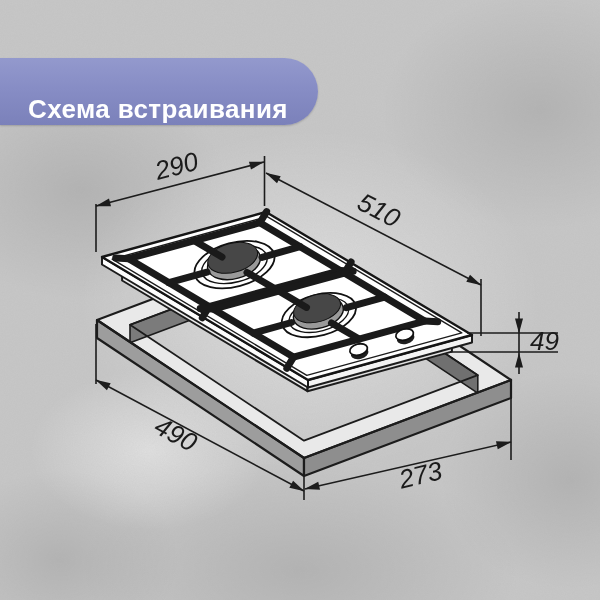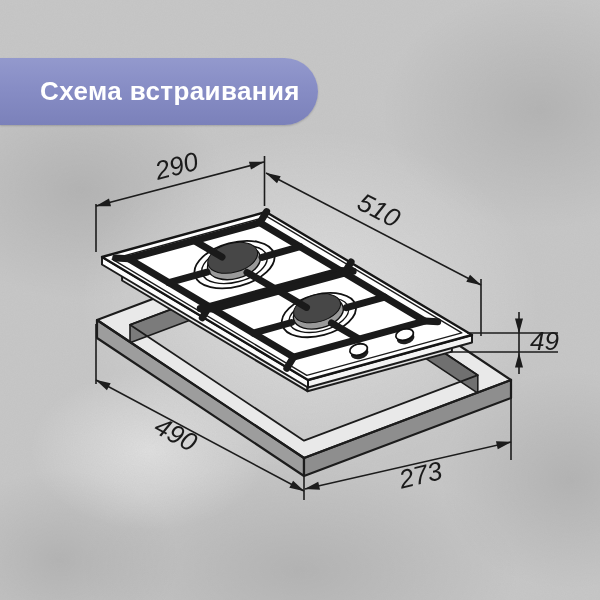--- a/index.html
+++ b/index.html
@@ -6,22 +6,22 @@
   .stage{
     position:relative;width:600px;height:600px;overflow:hidden;
     background:#c7c7c7;
     font-family:"Liberation Sans",sans-serif;
   }
   .stage svg{position:absolute;left:0;top:0;}
   .badge{
     position:absolute;left:0;top:58px;width:318px;height:67px;
     background:linear-gradient(180deg,#9399cd 0%,#878dc5 45%,#7b81ba 100%);
     border-radius:0 34px 34px 0;
-    display:flex;align-items:center;
-    padding-left:40px;box-sizing:border-box;
+    display:flex;align-items:flex-end;
+    padding-left:28px;box-sizing:border-box;
     box-shadow:0 1px 2px rgba(0,0,0,0.18);
     z-index:5;
   }
   .badge-text{
     color:#ffffff;font-weight:bold;font-size:26px;letter-spacing:0.4px;
   }
   .dim-label{
     font-family:"Liberation Sans",sans-serif;
     font-size:26px;font-style:italic;fill:#1b1b1b;
   }

